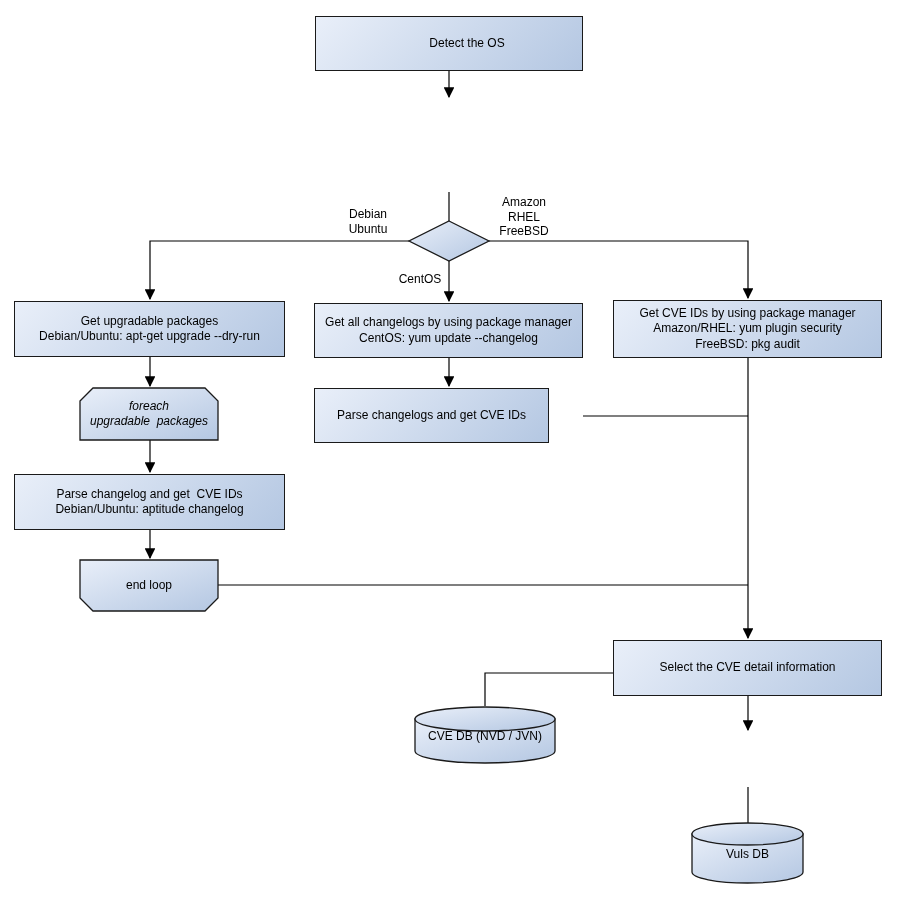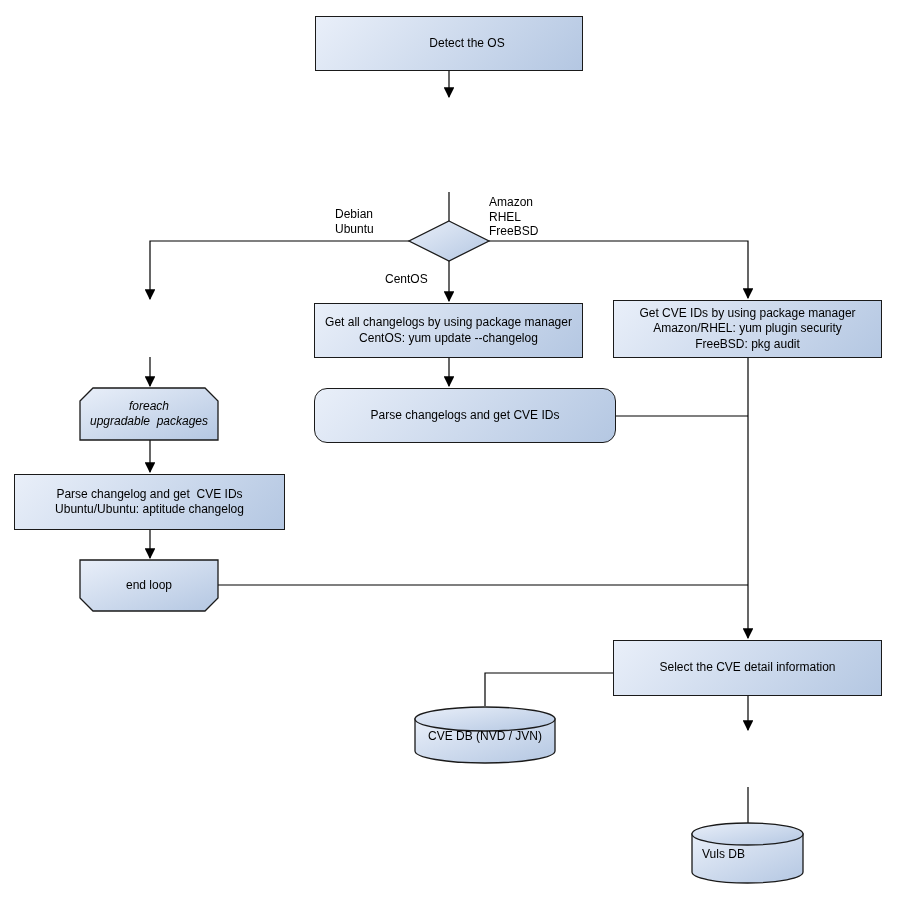--- a/index.html
+++ b/index.html
@@ -24,21 +24,21 @@
     display:flex;align-items:center;justify-content:center;
     text-align:center;color:#000;
     font-size:12px;line-height:15.5px;white-space:pre-wrap;
   }
   .txt{
     position:absolute;display:flex;align-items:center;justify-content:center;
     text-align:center;color:#000;font-size:12px;line-height:15.5px;white-space:pre-wrap;
     pointer-events:none;
   }
   .edge-label{
-    position:absolute;color:#000;
+    position:absolute;text-align:center;color:#000;
     font-size:12px;line-height:14.5px;white-space:pre-wrap;
   }
 </style>
 </head>
 <body>
 
 <div class="canvas">
 
   <svg class="layer" viewBox="0 0 898 902">
     <defs>
@@ -80,44 +80,46 @@
 
     <g>
       <path class="shape" d="M692,834 L692,872 A55.5,11 0 0 0 803,872 L803,834 Z"></path>
       <ellipse class="shape" cx="747.5" cy="834" rx="55.5" ry="11"></ellipse>
     </g>
   </svg>
 
   <div class="node" style="left:315px;top:16px;width:268px;height:55px;padding-left:36px;">Detect the OS</div>
 
 
+  <div class="node" style="left:14px;top:301px;width:271px;height:56px;">Get upgradable packages
+Debian/Ubuntu: apt-get upgrade --dry-run</div>
 
   <div class="node" style="left:14px;top:474px;width:271px;height:56px;">Parse changelog and get  CVE IDs
-Ubuntu/Ubuntu: aptitude changelog</div>
+Debian/Ubuntu: aptitude changelog</div>
 
   <div class="node" style="left:314px;top:303px;width:269px;height:55px;">Get all changelogs by using package manager
 CentOS: yum update --changelog</div>
 
-  <div class="node" style="left:314px;top:388px;width:302px;height:55px;border-radius:13px;">Parse changelogs and get CVE IDs</div>
+  <div class="node" style="left:314px;top:388px;width:235px;height:55px;">Parse changelogs and get CVE IDs</div>
 
   <div class="node" style="left:613px;top:300px;width:269px;height:58px;">Get CVE IDs by using package manager
 Amazon/RHEL: yum plugin security
 FreeBSD: pkg audit</div>
 
   <div class="node" style="left:613px;top:640px;width:269px;height:56px;">Select the CVE detail information</div>
 
 
   <div class="txt" style="left:80px;top:388px;width:138px;height:52px;font-style:italic;">foreach
 upgradable  packages</div>
 
   <div class="txt" style="left:80px;top:560px;width:138px;height:51px;">end loop</div>
 
   <div class="txt" style="left:415px;top:714px;width:140px;height:45px;">CVE DB (NVD / JVN)</div>
 
-  <div class="txt" style="left:668px;top:836px;width:111px;height:38px;">Vuls DB</div>
+  <div class="txt" style="left:692px;top:836px;width:111px;height:38px;">Vuls DB</div>
 
   <div class="edge-label" style="left:335px;top:207px;width:66px;">Debian
 Ubuntu</div>
 
   <div class="edge-label" style="left:489px;top:195px;width:70px;">Amazon
 RHEL
 FreeBSD</div>
 
   <div class="edge-label" style="left:385px;top:272px;width:70px;">CentOS</div>
 

